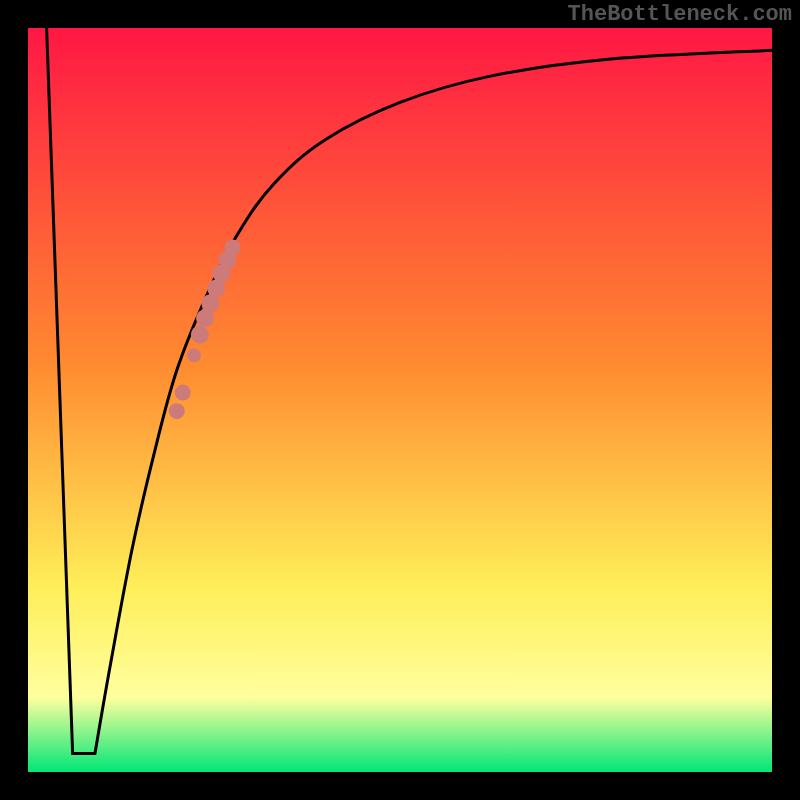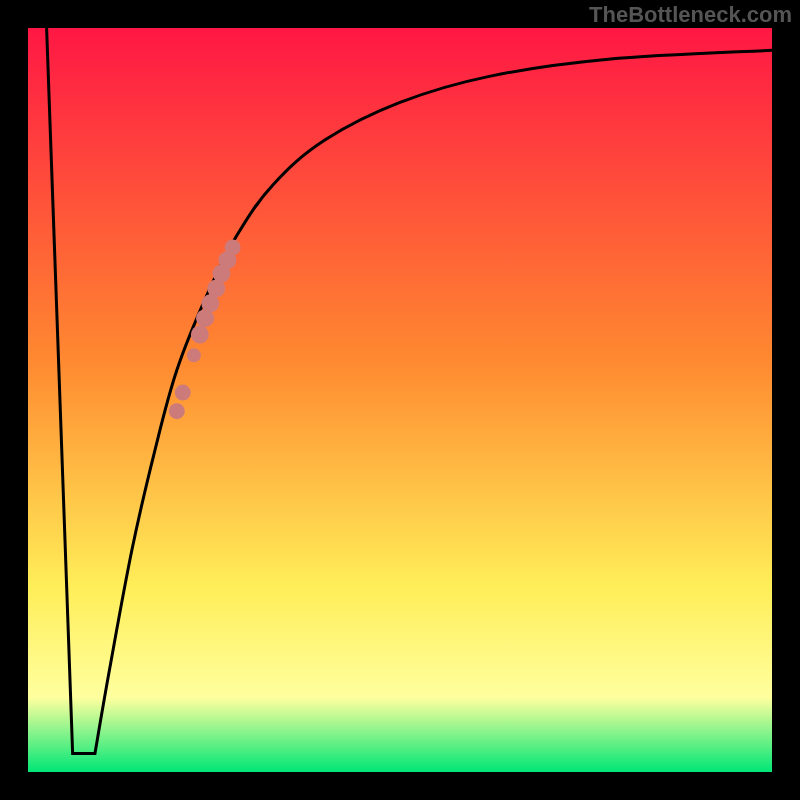--- a/index.html
+++ b/index.html
@@ -8,20 +8,21 @@
     width: 800px;
     height: 800px;
     overflow: hidden;
     background: #000;
     font-family: Arial, Helvetica, sans-serif;
   }
   .container {
     position: relative;
     width: 800px;
     height: 800px;
+    font-family: Liberation Mono, monospace;
   }
   .watermark {
     position: absolute;
     top: 2px;
     right: 8px;
     color: #555;
     font-size: 22px;
     font-weight: bold;
     z-index: 10;
   }

